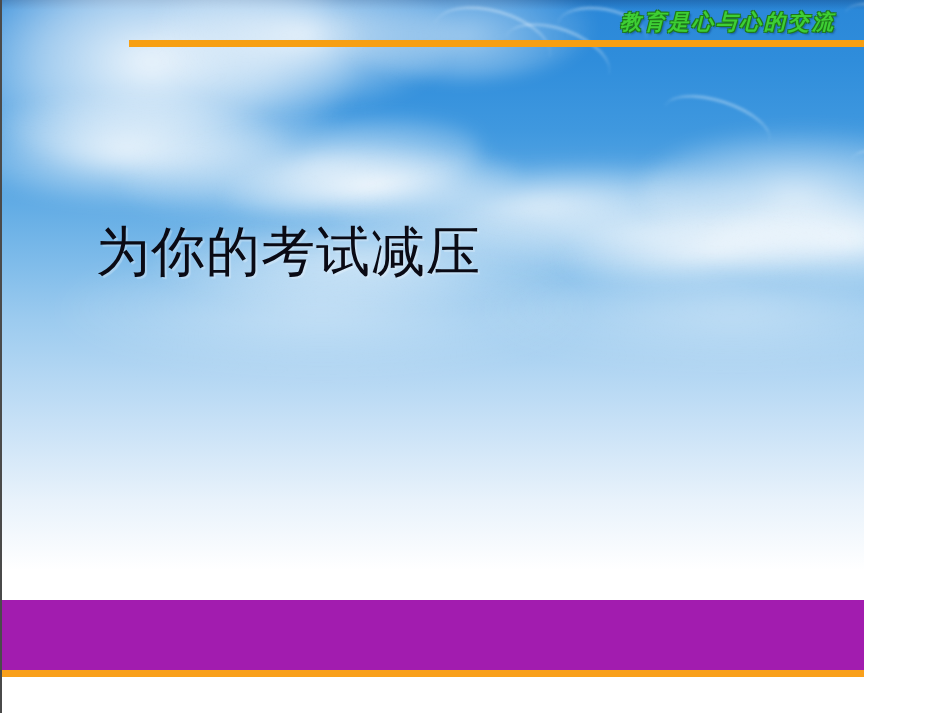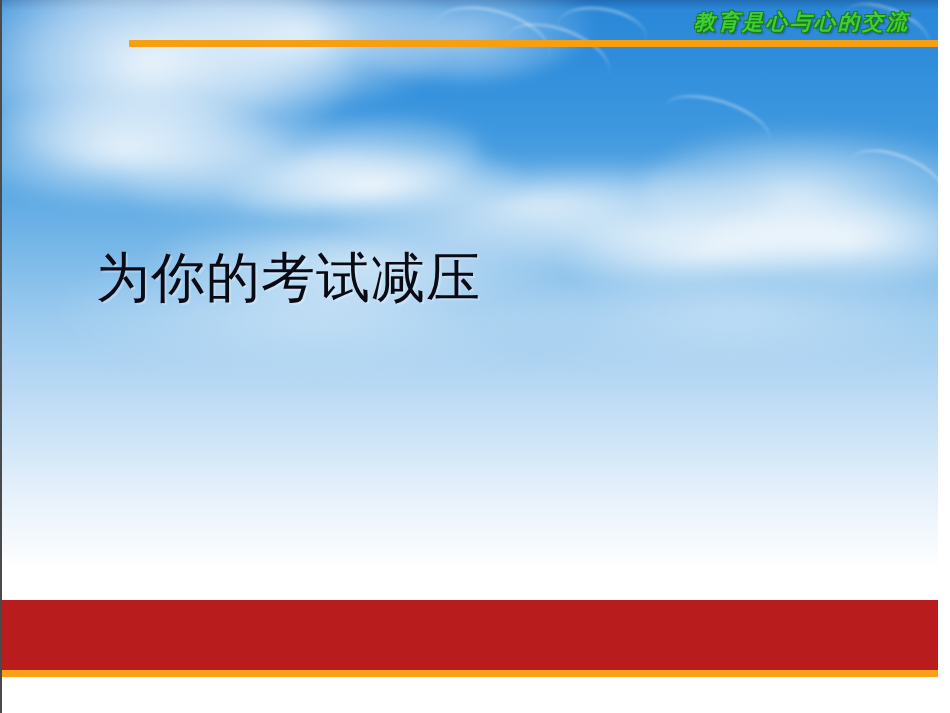--- a/index.html
+++ b/index.html
@@ -2,24 +2,24 @@
 <html><head>
 <meta charset="utf-8">
 <style>
   html, body {
     margin: 0;
     padding: 0;
     background: #ffffff;
   }
   #slide {
     position: relative;
-    width: 938px;
+    width: 864px;
     height: 713px;
     overflow: hidden;
-    background: #b91c1c;
+    background: #a21caf;
     font-family: "Liberation Serif", "DejaVu Serif", serif;
     border-left: 2px solid #4a4a4a;
     box-sizing: border-box;
   }
 
   
   .sky {
     position: absolute;
     left: 0; top: 0;
     width: 950px;
@@ -185,21 +185,21 @@
        1px -1px 0 #1f7a1a,
       -1px  1px 0 #1f7a1a,
        1px  1px 0 #1f7a1a,
        2px  2px 2px rgba(0,40,90,0.45);
   }
 
   
   .title {
     position: absolute;
     left: 94px;
-    top: 242px;
+    top: 216px;
     font-family: Liberation Sans, sans-serif;
     font-size: 54px;
     font-weight: normal;
     color: #0a0a14;
     letter-spacing: 1px;
     white-space: nowrap;
     text-shadow: 2px 2px 1px rgba(255,255,255,0.28);
   }
 
   

